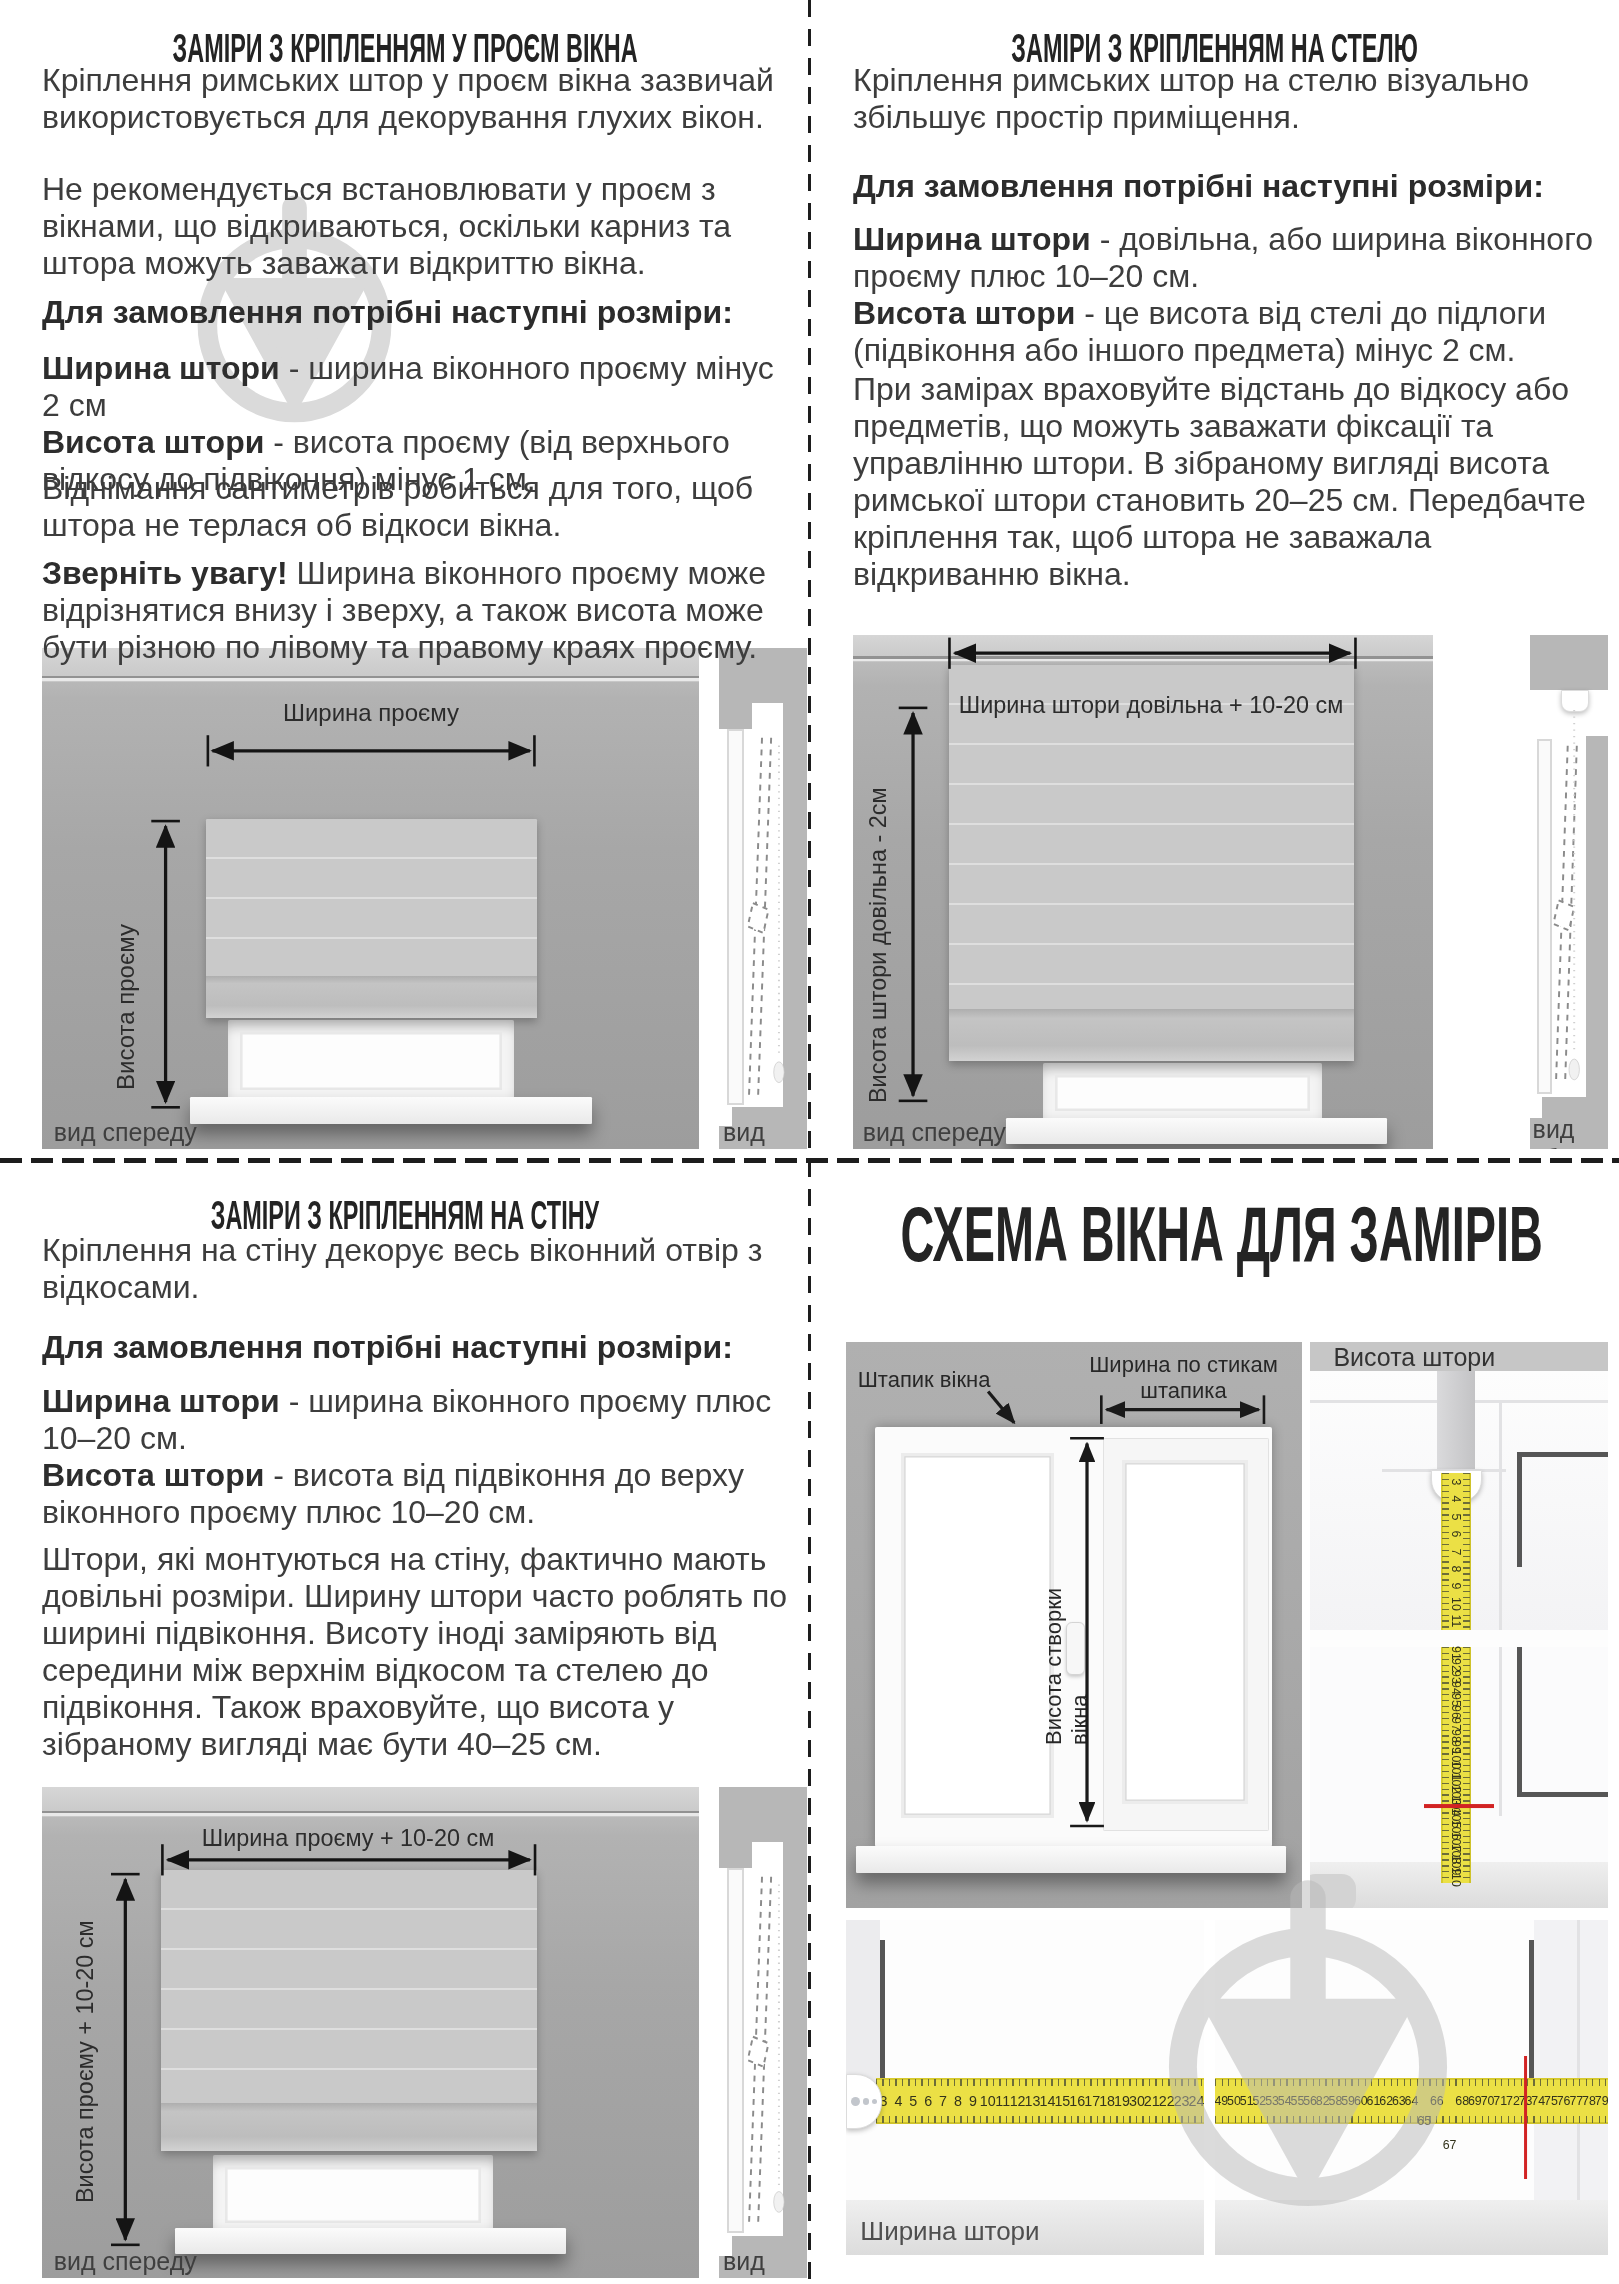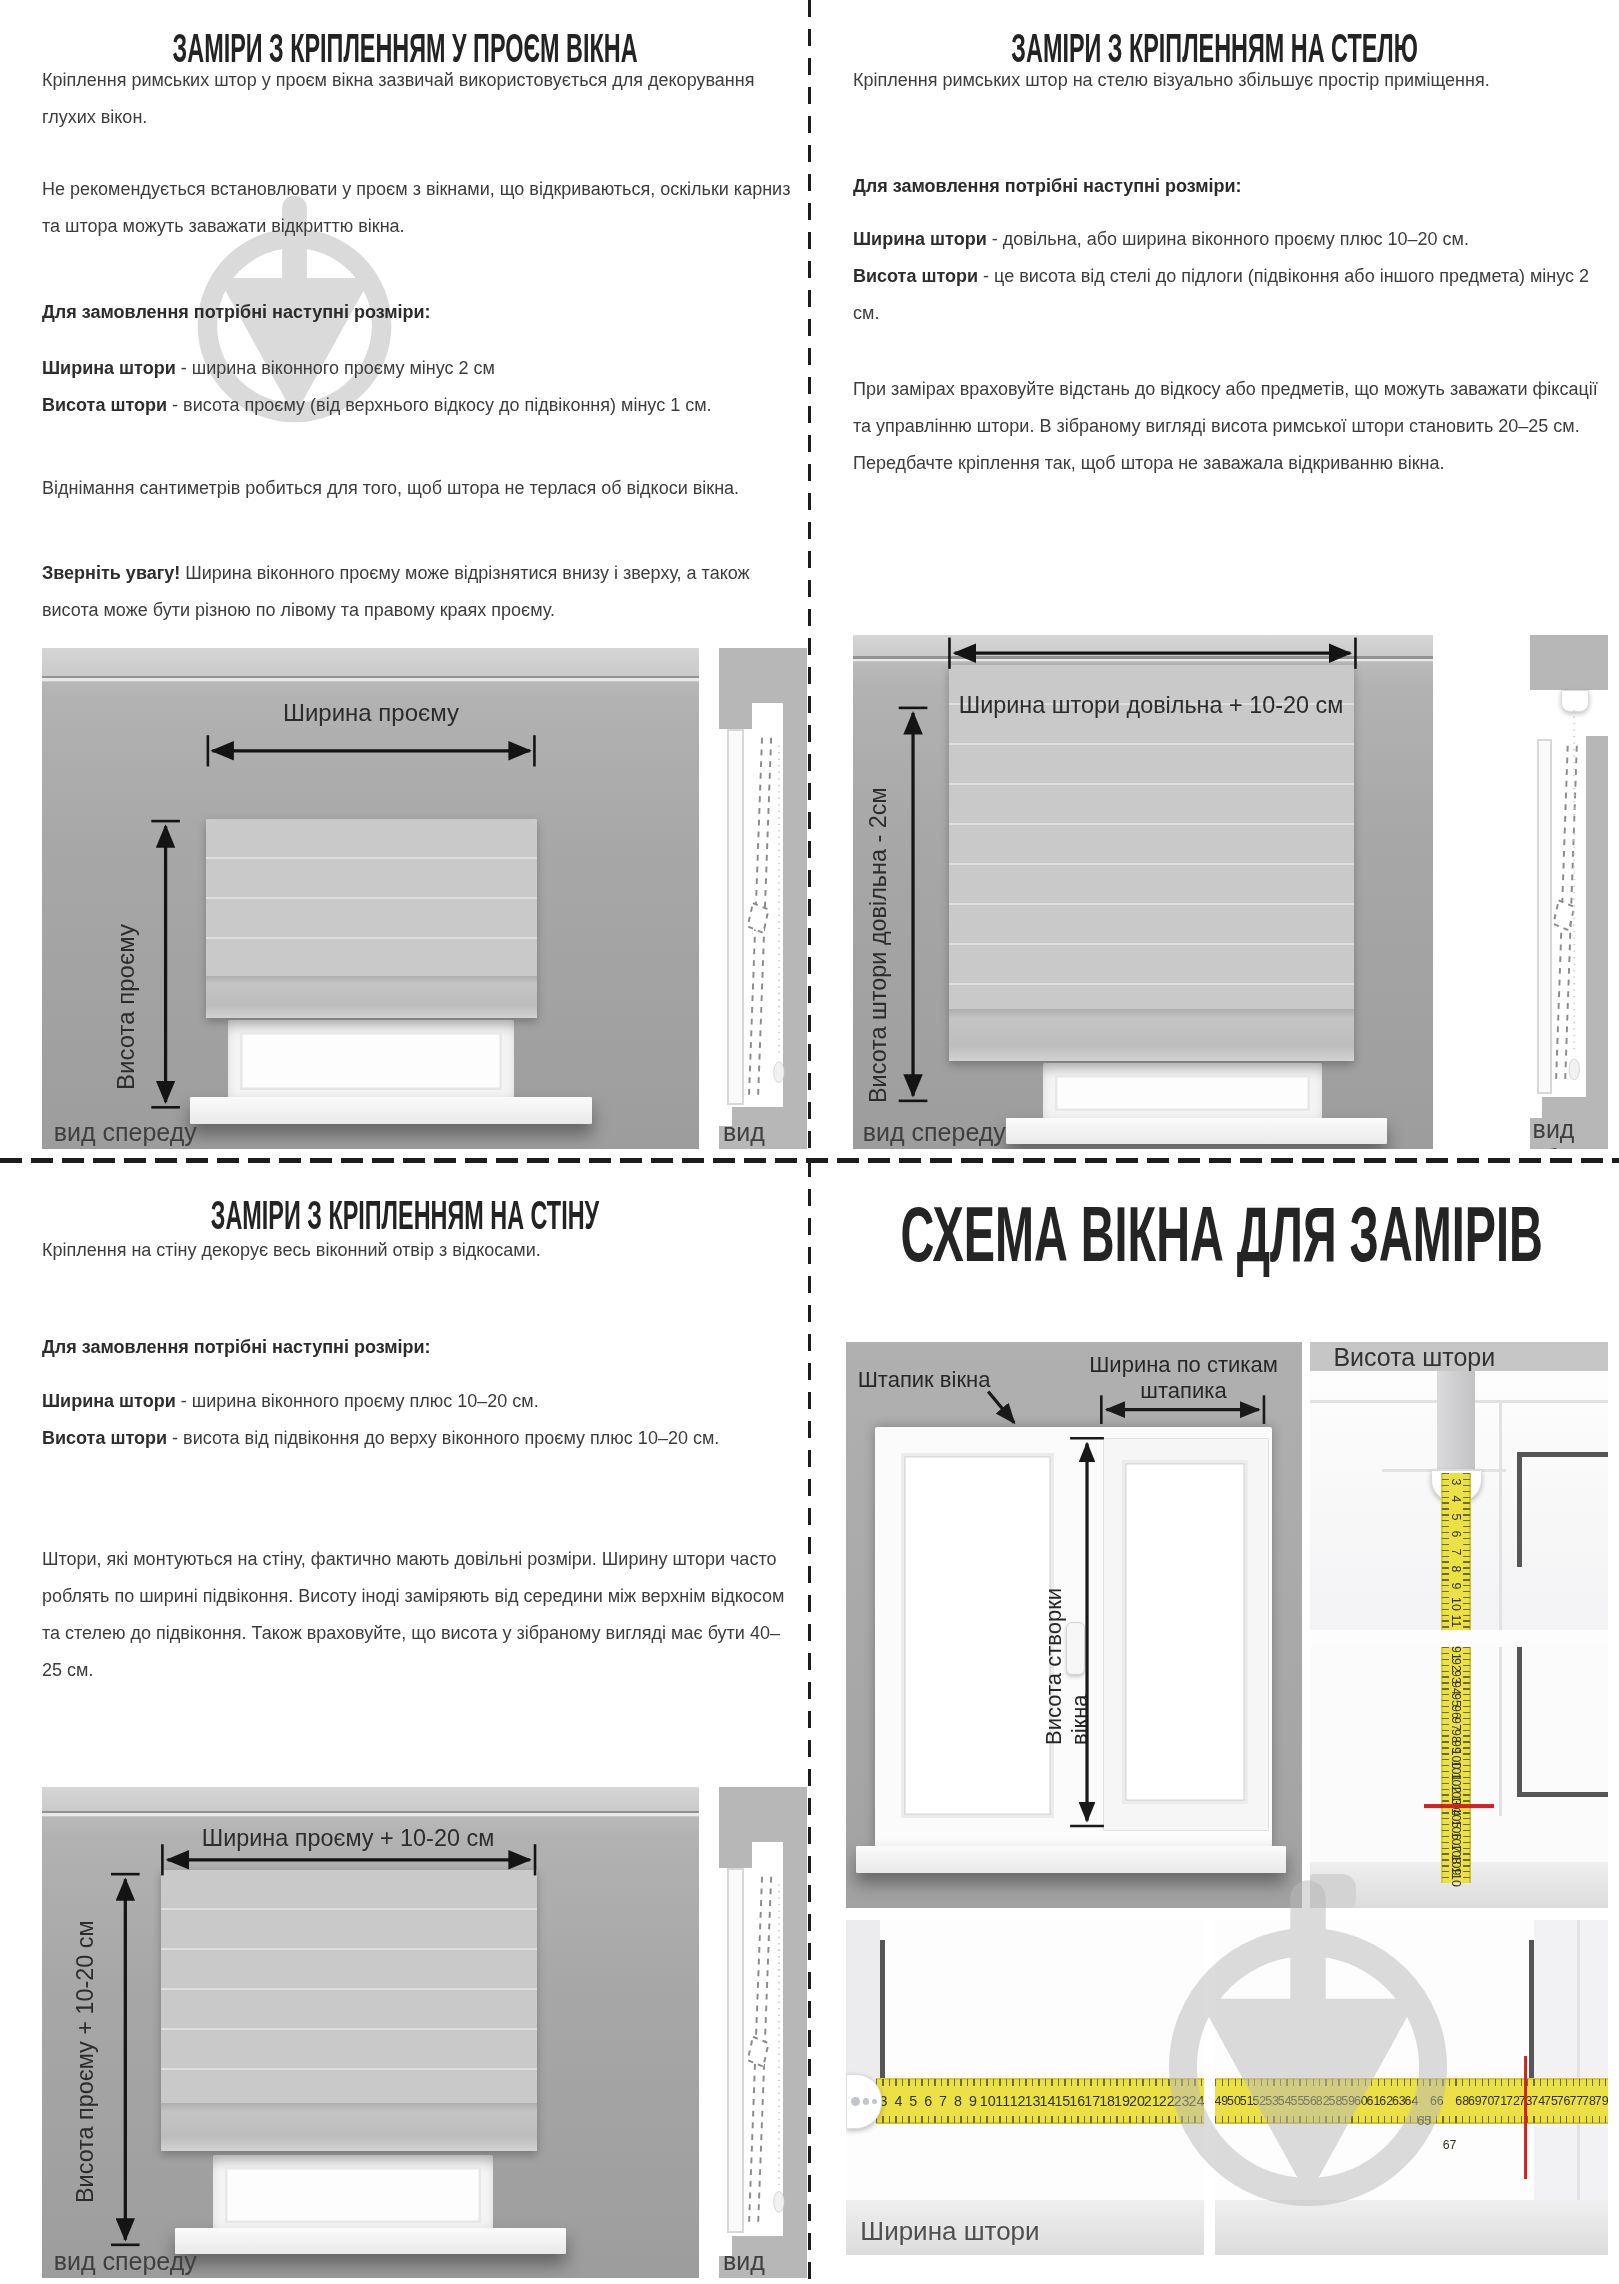--- a/index.html
+++ b/index.html
@@ -11,21 +11,21 @@
   .div-h{position:absolute;left:0;top:1158px;width:1619px;height:4.6px;
          background:repeating-linear-gradient(90deg,#1d1d1d 0 22px,transparent 22px 31px);}
   
   .qtitle{position:absolute;width:810px;text-align:center;z-index:3;}
   .qtitle>span{display:inline-block;white-space:nowrap;font-weight:700;font-size:30px;color:#232323;
                transform:scale(.78,1.35);transform-origin:center top;}
   .btitle{position:absolute;width:810px;text-align:center;z-index:3;}
   .btitle>span{display:inline-block;white-space:nowrap;font-weight:700;font-size:60px;color:#242424;
                transform:scale(.78,1.30);transform-origin:center top;}
   
-  .para{position:absolute;width:749px;font-size:18px;line-height:37px;color:#3d3d3d;z-index:2;}
+  .para{position:absolute;width:749px;font-size:32px;line-height:37px;color:#3d3d3d;z-index:2;}
   .para b{font-weight:700;color:#2d2d2d;}
   .para.h{font-weight:700;color:#2b2b2b;}
   
   .wm{position:absolute;z-index:1;}
   .wm2{z-index:6;opacity:.5;}
   
   .fv{position:absolute;background:linear-gradient(180deg,#c4c4c4 0%,#b2b2b2 10%,#a7a7a7 40%,#9d9d9d 100%);
       overflow:hidden;z-index:1;}
   .ceil{position:absolute;left:0;top:0;right:0;background:linear-gradient(180deg,#d6d6d6,#c7c7c7);}
   .mold1{position:absolute;left:0;right:0;height:2.6px;background:#929292;}
@@ -392,21 +392,21 @@
         <span class="tn" style="left: 34.0909%;">10</span>
         <span class="tn" style="left: 38.6364%;">11</span>
         <span class="tn" style="left: 43.1818%;">12</span>
         <span class="tn" style="left: 47.7273%;">13</span>
         <span class="tn" style="left: 52.2727%;">14</span>
         <span class="tn" style="left: 56.8182%;">15</span>
         <span class="tn" style="left: 61.3636%;">16</span>
         <span class="tn" style="left: 65.9091%;">17</span>
         <span class="tn" style="left: 70.4545%;">18</span>
         <span class="tn" style="left: 75%;">19</span>
-        <span class="tn" style="left: 79.5455%;">20</span>
+        <span class="tn" style="left: 79.5455%;">30</span>
         <span class="tn" style="left: 84.0909%;">21</span>
         <span class="tn" style="left: 88.6364%;">22</span>
         <span class="tn" style="left: 93.1818%;">23</span>
         <span class="tn" style="left: 97.7273%;">24</span>
       </div>
     <div class="hook" style="left:0;top:154px;width:34px;height:53px;border-radius:0 26px 26px 0;">
       <div class="dot" style="left:3.9px;top:22px;"></div>
       <div class="dot" style="left:15.6px;top:23.4px;width:6.5px;height:6.5px;"></div>
       <div class="dot" style="left:25px;top:24px;width:5.2px;height:5.2px;"></div>
     </div>

